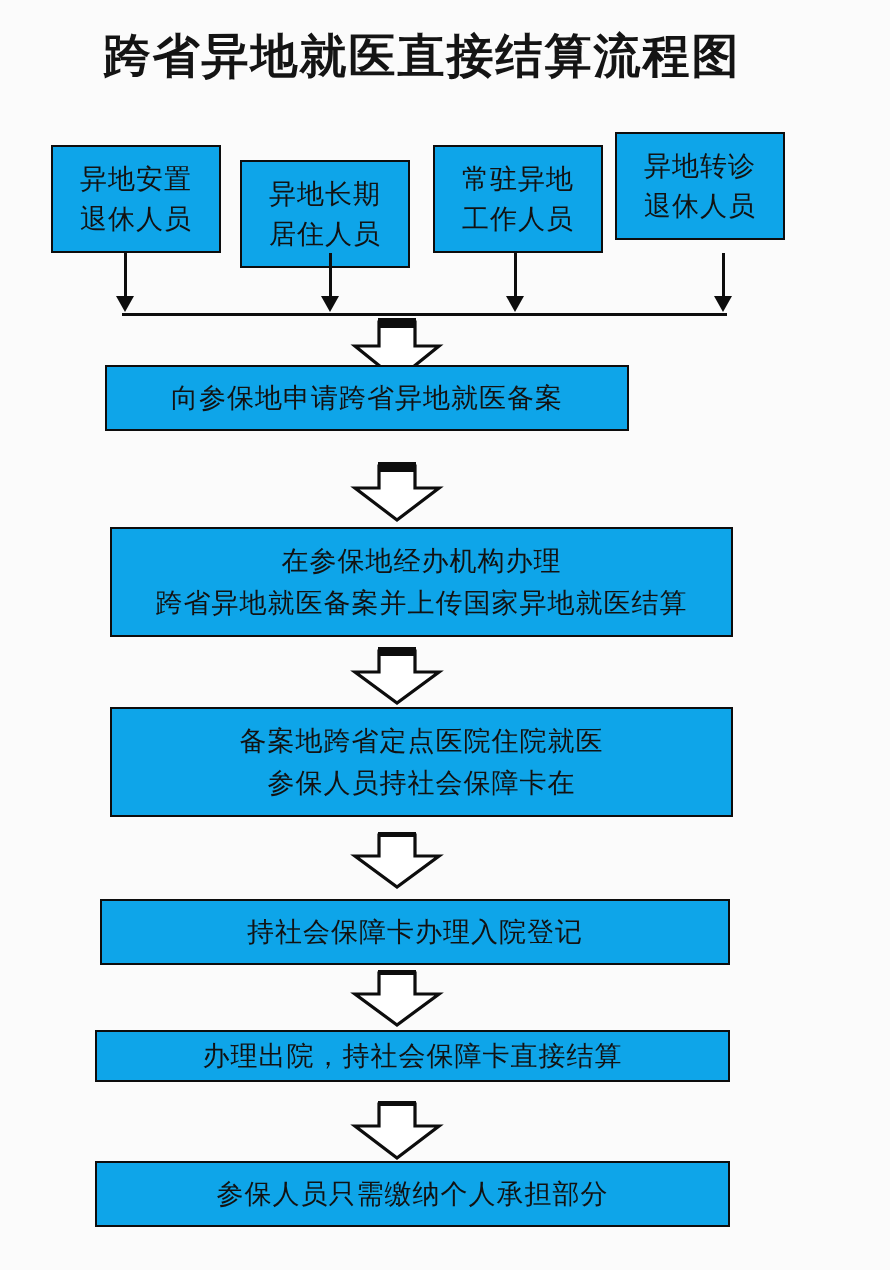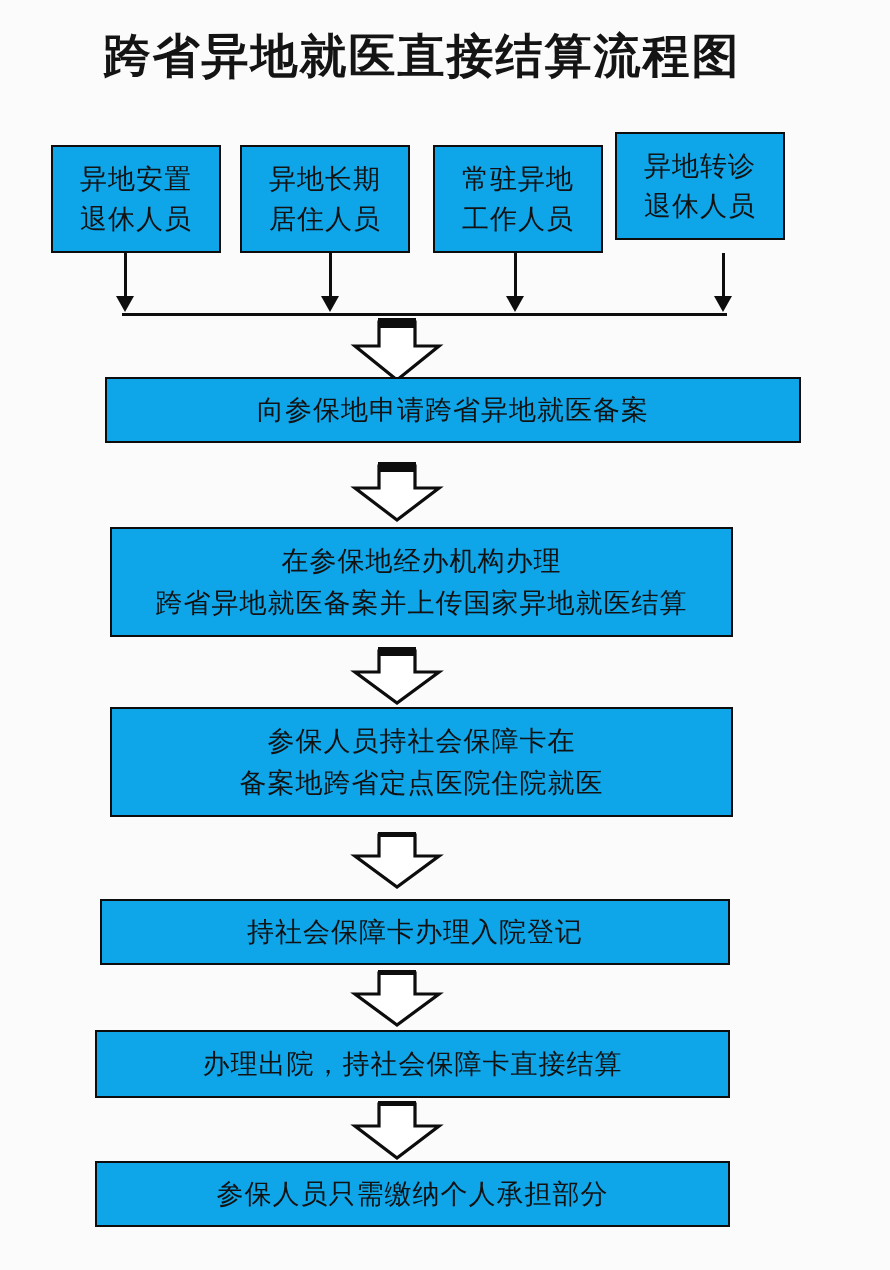--- a/index.html
+++ b/index.html
@@ -52,35 +52,35 @@
 
   
   .src-box {
     width: 170px;
     height: 108px;
     font-size: 27px;
     line-height: 40px;
     letter-spacing: 1px;
   }
   .src-box.b1 { left: 51px;  top: 145px; }
-  .src-box.b2 { left: 240px; top: 145px; justify-content: center; }
+  .src-box.b2 { left: 240px; top: 160px; justify-content: center; }
   .src-box.b3 { left: 433px; top: 145px; }
   .src-box.b4 { left: 615px; top: 132px; }
 
   
   .proc-box {
     font-size: 27px;
     line-height: 42px;
     letter-spacing: 1px;
   }
-  .p1 { left: 105px; top: 377px;  width: 696px; height: 66px; }
+  .p1 { left: 105px; top: 365px;  width: 524px; height: 66px; }
   .p2 { left: 110px; top: 527px;  width: 623px; height: 110px; }
   .p3 { left: 110px; top: 707px;  width: 623px; height: 110px; }
   .p4 { left: 100px; top: 899px;  width: 630px; height: 66px; }
-  .p5 { left: 95px;  top: 1030px; width: 635px; height: 68px; }
+  .p5 { left: 95px;  top: 1030px; width: 635px; height: 52px; }
   .p6 { left: 95px;  top: 1161px; width: 635px; height: 66px; text-align: center; }
 
   
   .vline {
     position: absolute;
     width: 3px;
     background: #0d0d0d;
   }
   .arrowhead {
     position: absolute;
@@ -161,22 +161,22 @@
 </div>
 
 <div class="block-arrow" style="left:347px; top:645px;">
   <svg width="100" height="62" viewBox="0 0 100 62">
     <polygon points="32,6 68,6 68,27 92,27 50,58 8,27 32,27" fill="#ffffff" stroke="#0d0d0d" stroke-width="3.2" stroke-linejoin="miter"></polygon>
     <rect x="31" y="2" width="38" height="9" fill="#0d0d0d"></rect>
   </svg>
 </div>
 
 <div class="box proc-box p3">
+  <span class="line">备案地跨省定点医院住院就医</span>
   <span class="line">参保人员持社会保障卡在</span>
-  <span class="line">备案地跨省定点医院住院就医</span>
 </div>
 
 <div class="block-arrow" style="left:347px; top:829px;">
   <svg width="100" height="62" viewBox="0 0 100 62">
     <polygon points="32,6 68,6 68,27 92,27 50,58 8,27 32,27" fill="#ffffff" stroke="#0d0d0d" stroke-width="3.2" stroke-linejoin="miter"></polygon>
     <rect x="31" y="3" width="38" height="5" fill="#0d0d0d"></rect>
   </svg>
 </div>
 
 <div class="box proc-box p4">

